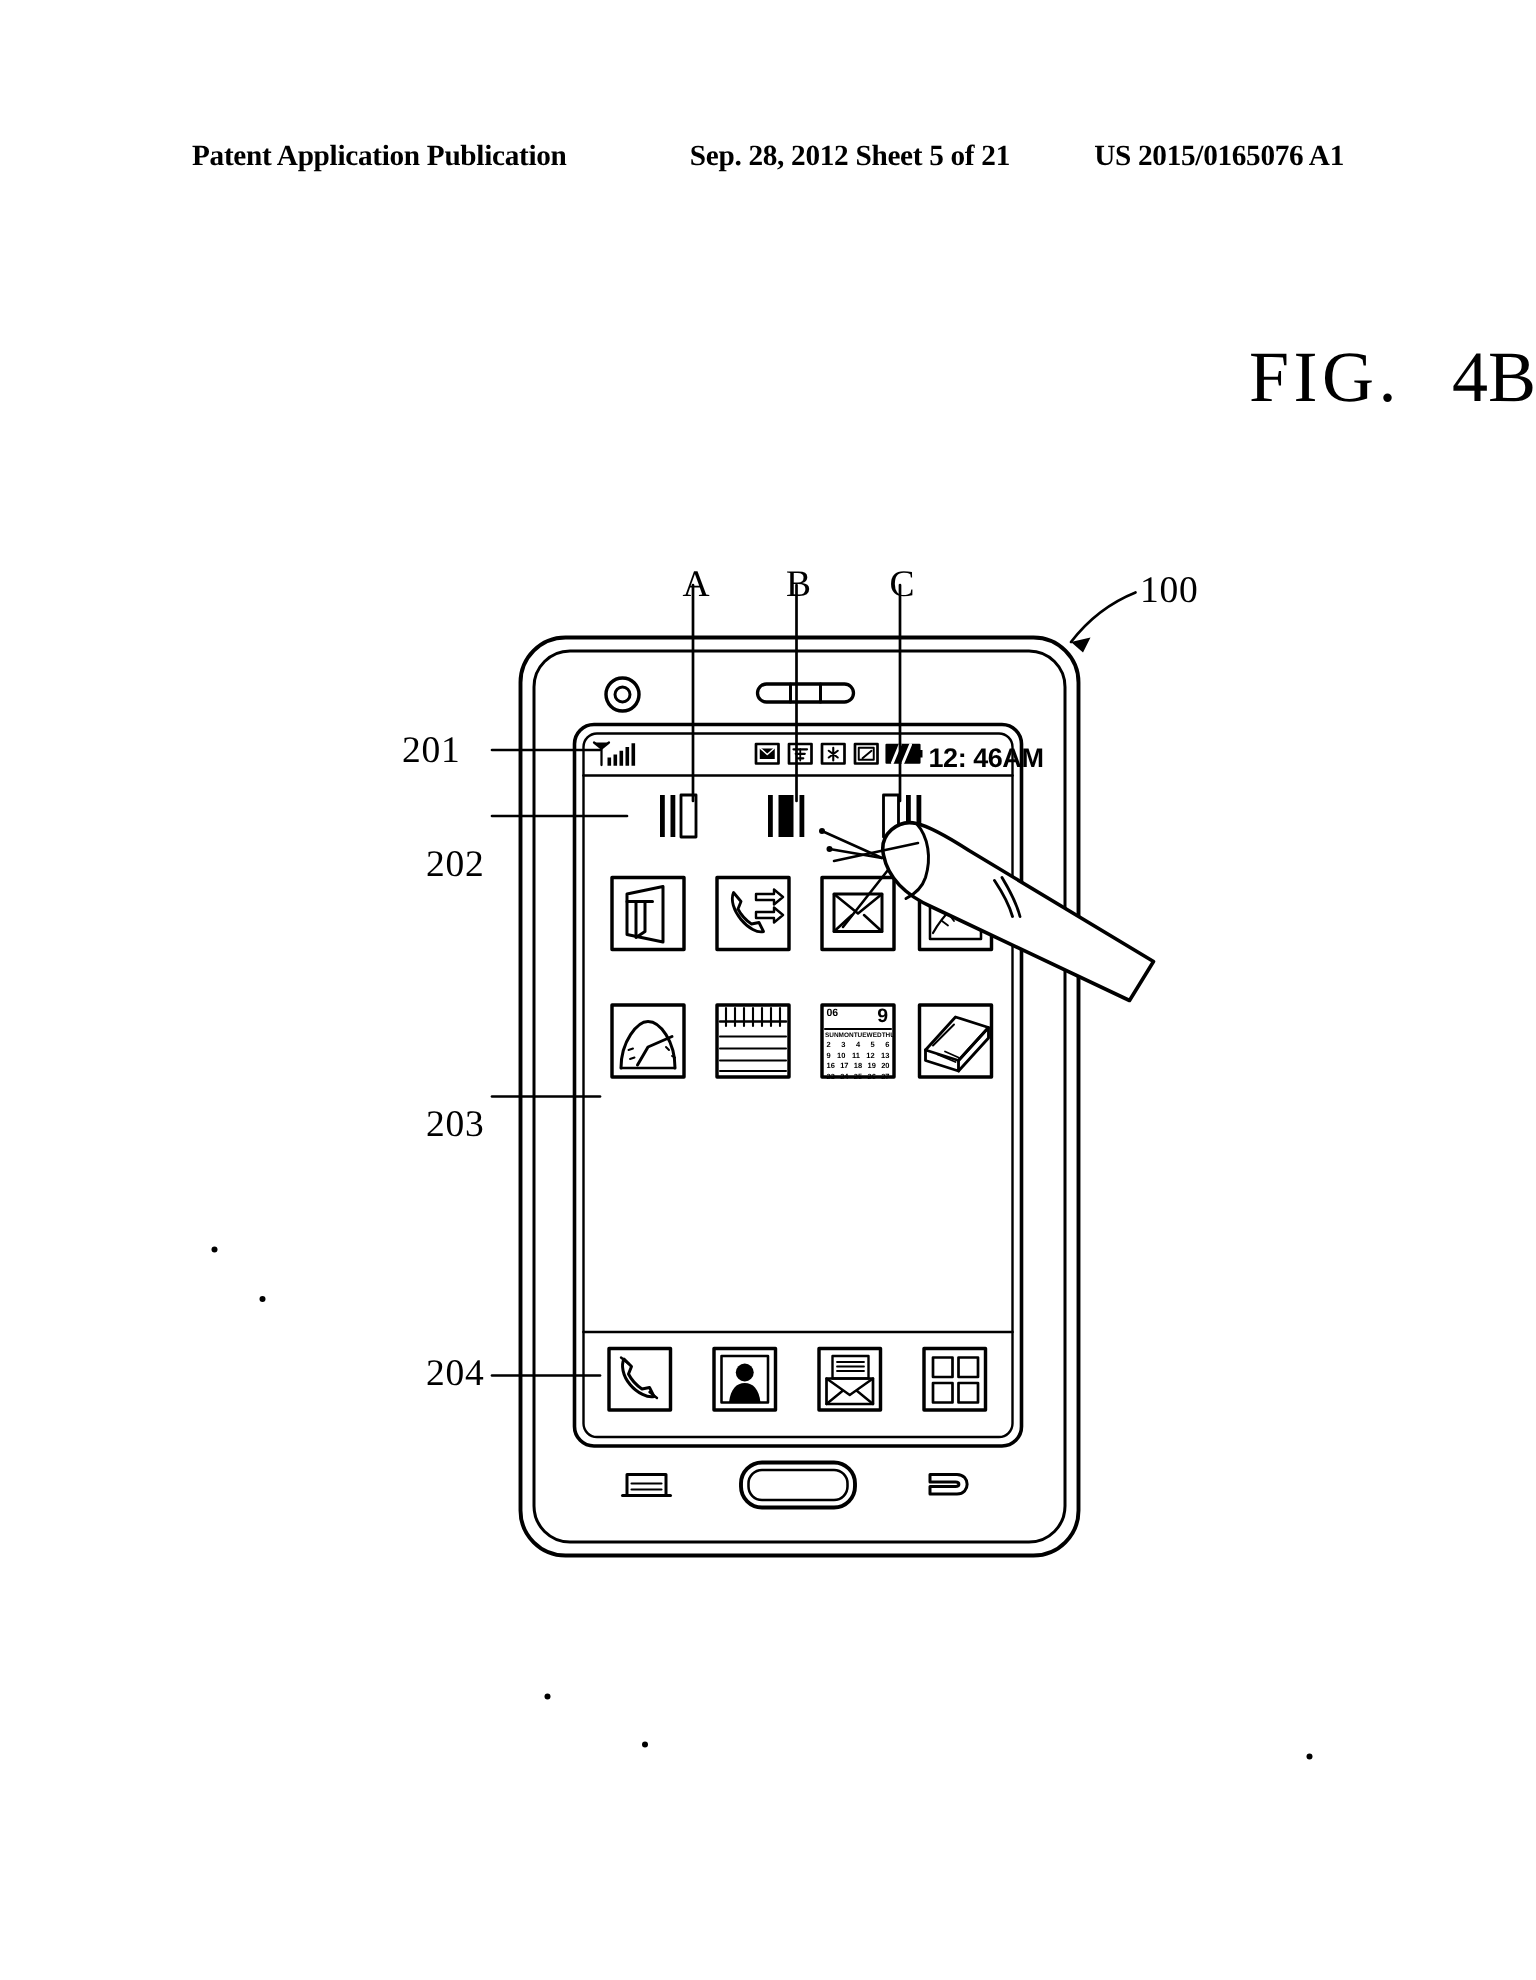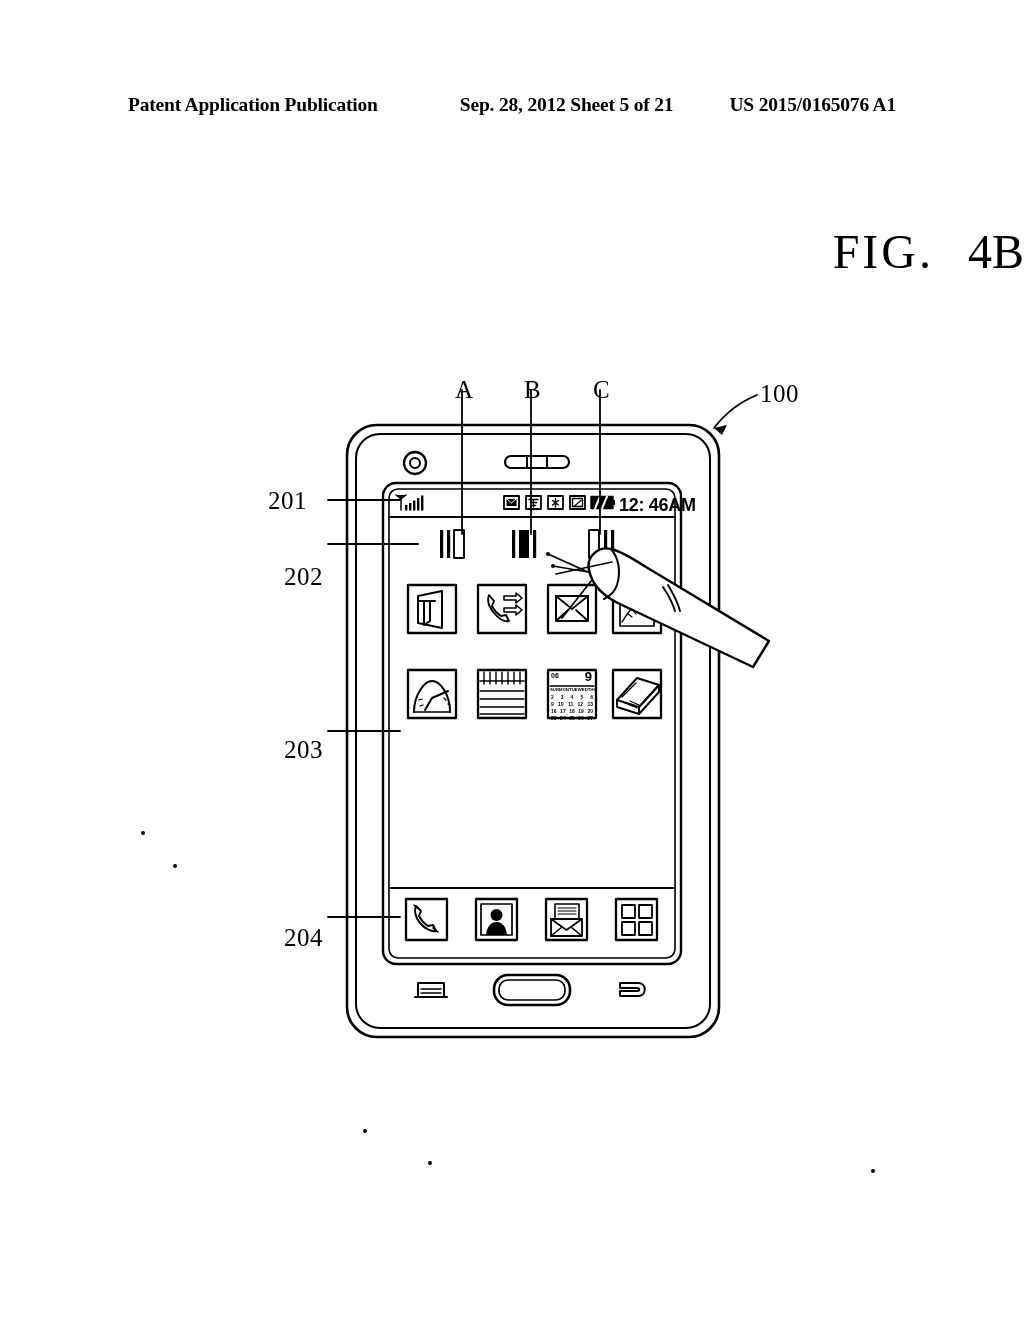--- a/index.html
+++ b/index.html
@@ -385,13 +385,13 @@
 
 <div class="status-time" style="position:absolute; left:619px; top:495px;">12: 46AM</div>
 
 <div class="callout" style="left:455px; top:377px;">A</div>
 <div class="callout" style="left:524px; top:377px;">B</div>
 <div class="callout" style="left:593px; top:377px;">C</div>
 <div class="callout" style="left:760px; top:381px;">100</div>
 <div class="callout" style="left:268px; top:488px;">201</div>
 <div class="callout" style="left:284px; top:532px;margin-top:32px;">202</div>
 <div class="callout" style="left:284px; top:719px;margin-top:18px;">203</div>
-<div class="callout" style="left:284px; top:925px;text-align:center;">204</div>
+<div class="callout" style="left:284px; top:903px;text-align:center;">204</div>
 
 </body></html>

